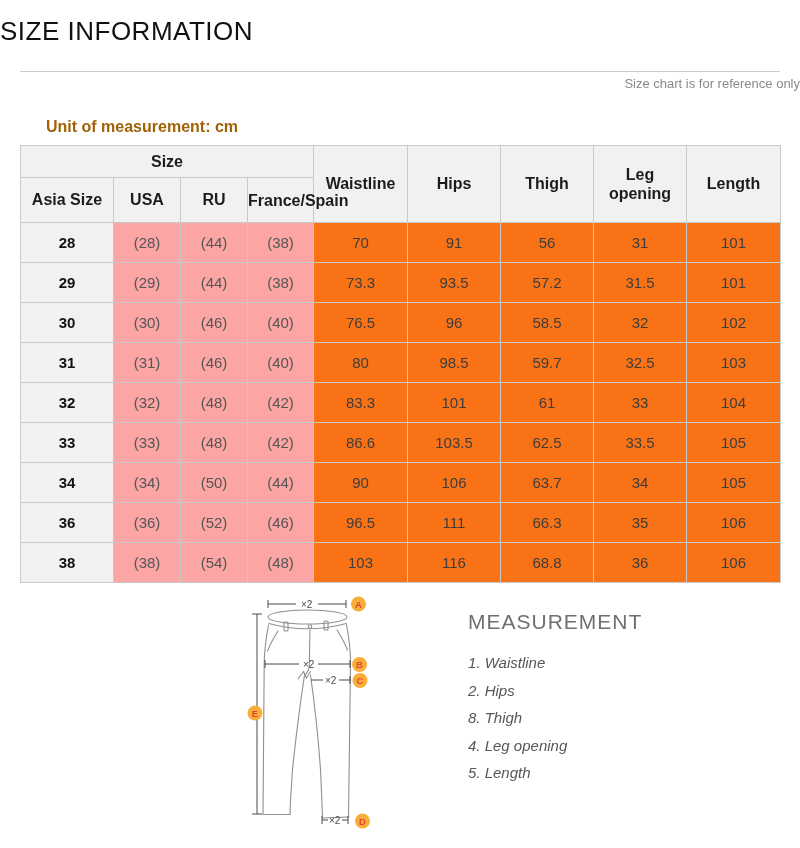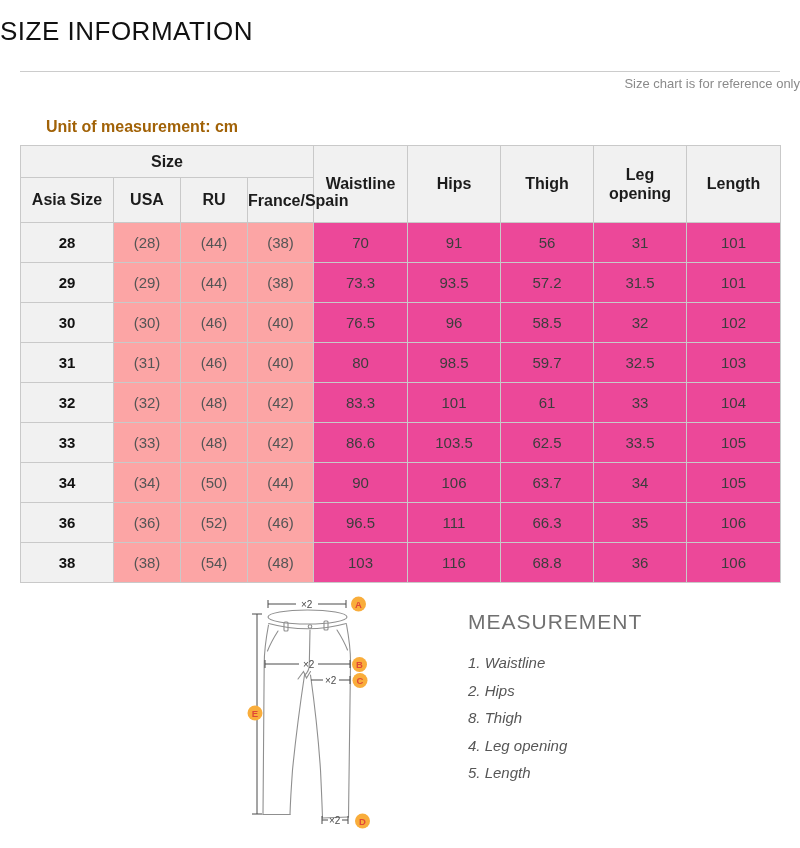--- a/index.html
+++ b/index.html
@@ -60,21 +60,21 @@
     color: #1c1c1c;
     font-size: 16px;
   }
   tr.hdr-group { height: 32px; }
   tr.hdr-cols { height: 45px; }
   th.th-size-group { font-size: 17px; }
   th.th-wrap { font-size: 15px; line-height: 19px; }
   tbody tr { height: 40px; padding-left: 16px; }
   td.asia { background: #f1f1f1; font-weight: bold; color: #111111; font-size: 15px; }
   td.sizecol { background: #fca5a5; color: #555555; font-size: 15px; }
-  td.measure { background: #ec4899; color: #3d3d3d; font-size: 15px; }
+  td.measure { background: #f97316; color: #3d3d3d; font-size: 15px; }
   .diagram {
     position: absolute;
     top: 590px; left: 240px;
     width: 150px; height: 258px;
   }
   .measurement {
     position: absolute;
     top: 610px; left: 468px;
   }
   .measurement-heading {

